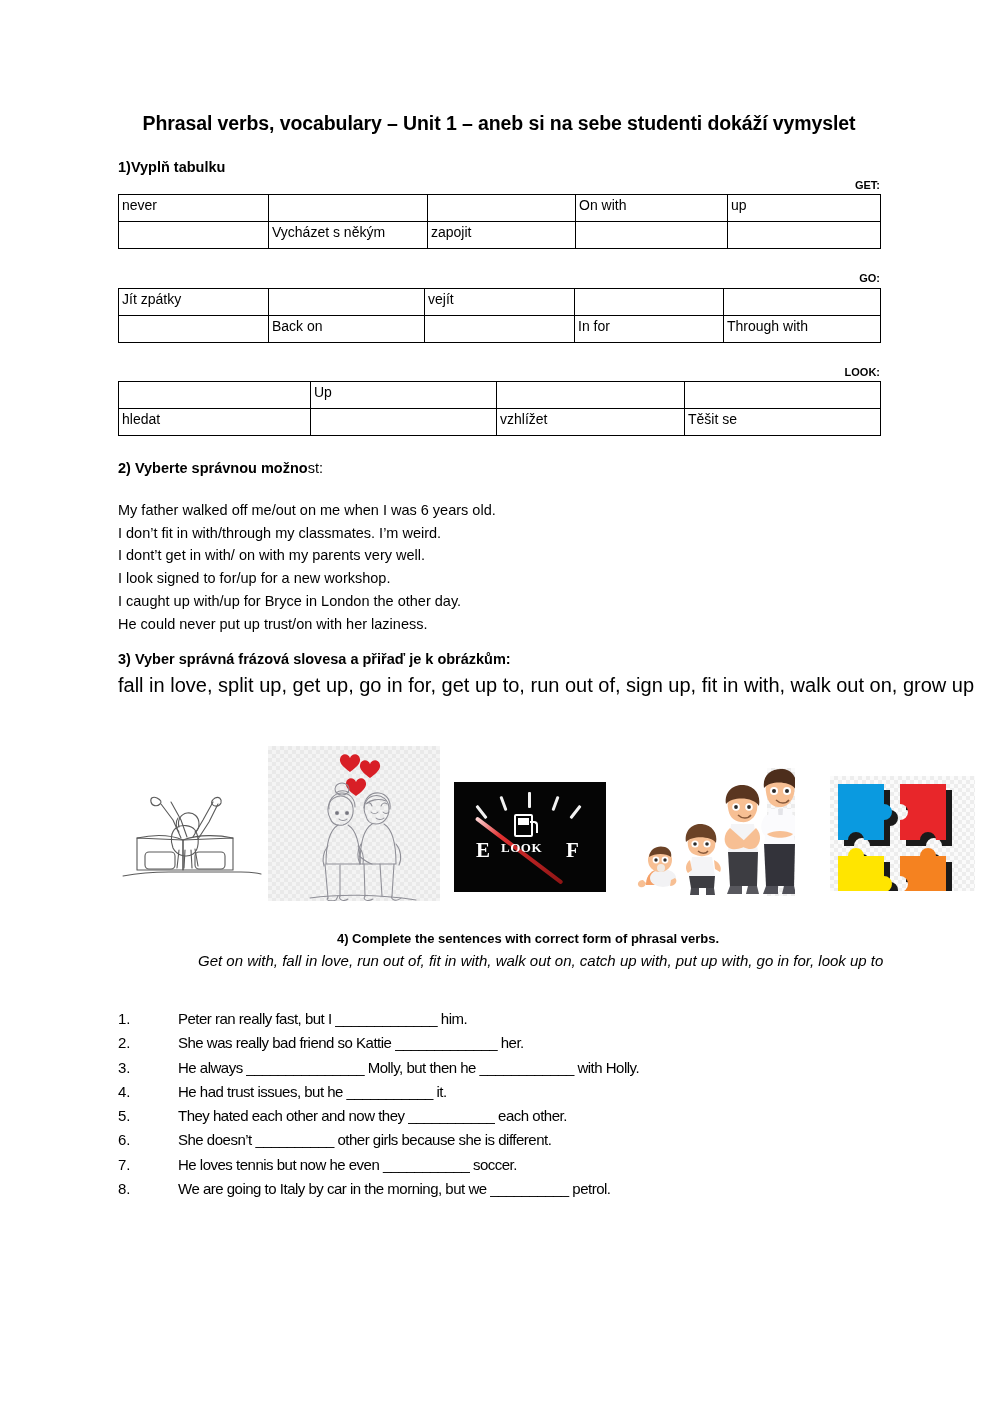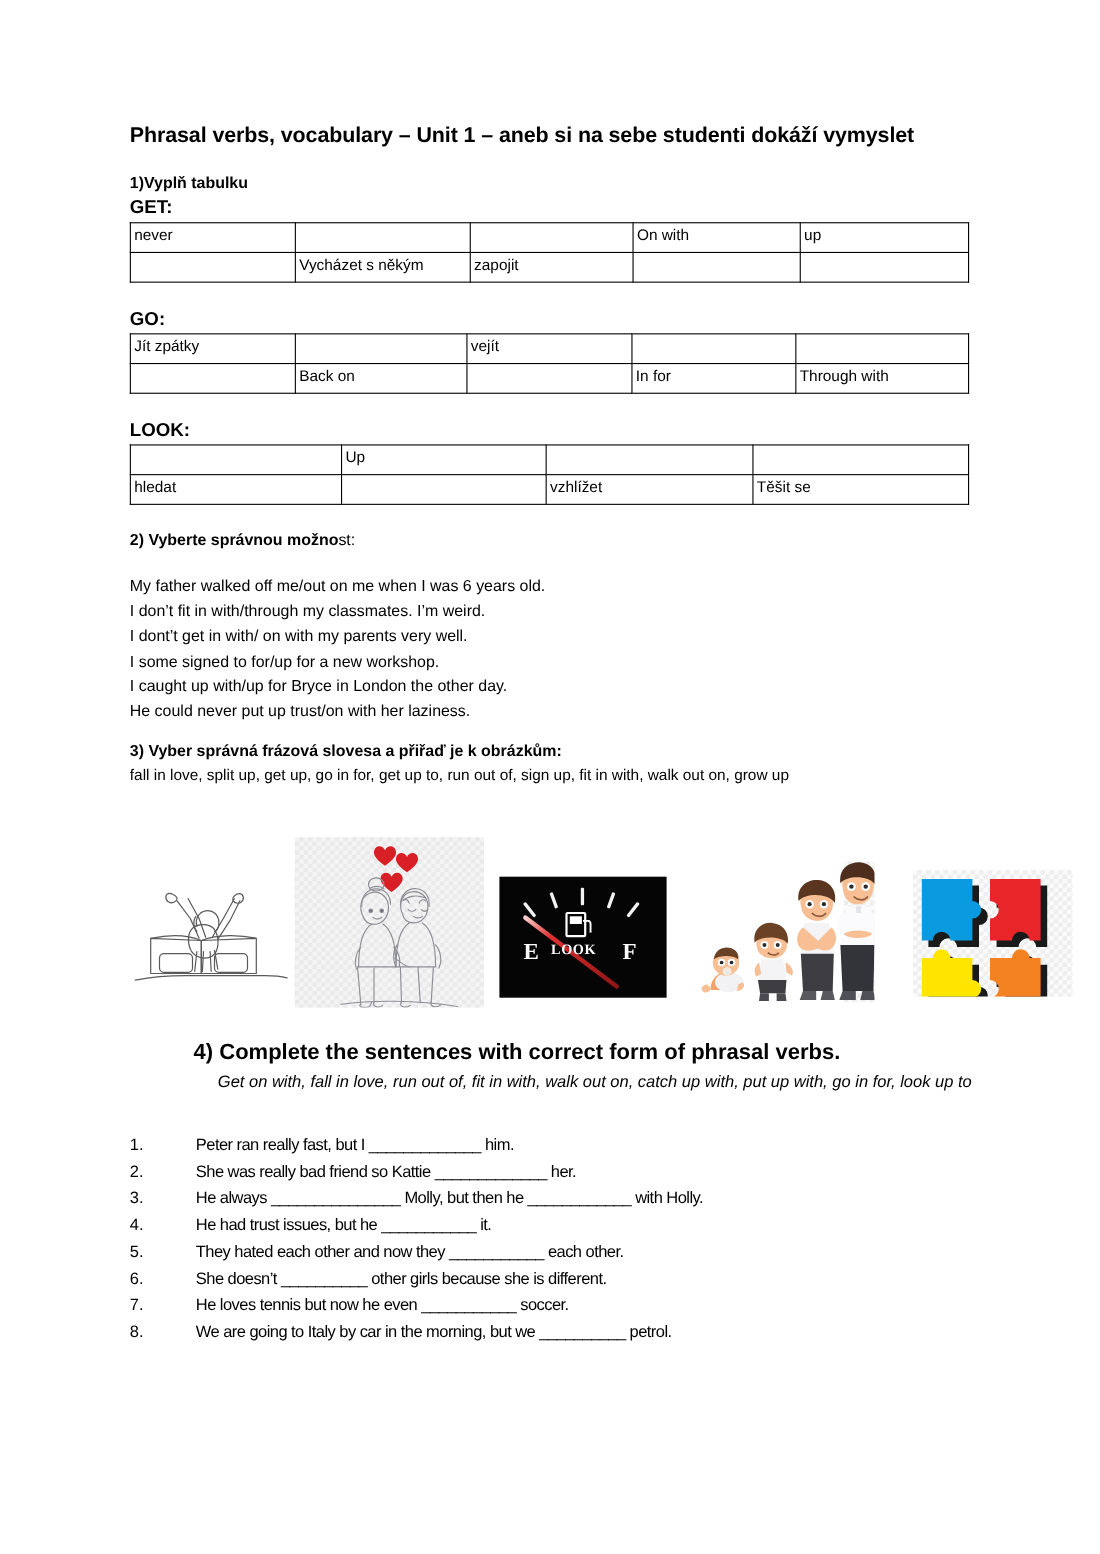--- a/index.html
+++ b/index.html
@@ -28,35 +28,37 @@
     top: 112px;
     width: 762px;
   }
 
   h1.title {
     font-size: 19.5px;
     font-weight: bold;
     margin: 0 0 22px 0;
     letter-spacing: -0.1px;
     white-space: nowrap;
+    text-align: center;
   }
 
   .q-label {
     font-size: 14.5px;
     font-weight: bold;
     margin: 0;
     line-height: 1.45;
   }
   .q-label .thin { font-weight: normal; }
 
   .tbl-head {
-    font-size: 17px;
+    font-size: 11px;
     font-weight: bold;
     margin: 0 0 2px 0;
     line-height: 1.3;
+    text-align: right;
   }
 
   table.grid {
     border-collapse: collapse;
     width: 762px;
     table-layout: fixed;
     margin: 0 0 22px 0;
   }
   table.grid td {
     border: 1.4px solid #000;
@@ -74,21 +76,21 @@
     font-size: 14.5px;
     line-height: 1.57;
     margin: 0;
   }
   .sentences div { white-space: nowrap; }
 
   .spacer-sm { height: 14px; }
   .spacer-md { height: 20px; }
 
   .wordlist {
-    font-size: 14px;
+    font-size: 20px;
     line-height: 1.5;
     margin: 0;
     white-space: nowrap;
   }
 
   
   .img-strip {
     position: relative;
     height: 175px;
     margin-top: 46px;
@@ -182,23 +184,24 @@
     background-image:
       linear-gradient(45deg, #ededed 25%, transparent 25%, transparent 75%, #ededed 75%),
       linear-gradient(45deg, #ededed 25%, transparent 25%, transparent 75%, #ededed 75%);
     background-size: 8px 8px;
     background-position: 0 0, 4px 4px;
   }
 
   
   .q4-block { margin-left: 58px; }
   .q4-title {
-    font-size: 20px;
+    font-size: 13px;
     font-weight: bold;
     margin: 0;
+    text-align: center;
   }
   .q4-bank {
     font-size: 15px;
     font-style: italic;
     line-height: 1.5;
     margin: 4px 0 0 22px;
     width: 700px;
   }
 
   ol.q4-list {
@@ -307,21 +310,21 @@
     </table>
 
     <p class="q-label"><span>2) Vyberte správnou možno</span><span class="thin">st:</span></p>
 
     <div class="spacer-md"></div>
 
     <div class="sentences">
       <div>My father walked off me/out on me when I was 6 years old.</div>
       <div>I don’t fit in with/through my classmates. I’m weird.</div>
       <div>I dont’t get in with/ on with my parents very well.</div>
-      <div>I some signed to for/up for a new workshop.</div>
+      <div>I look signed to for/up for a new workshop.</div>
       <div>I caught up with/up for Bryce in London the other day.</div>
       <div>He could never put up trust/on with her laziness.</div>
     </div>
 
     <div class="spacer-sm"></div>
 
     <p class="q-label">3) Vyber správná frázová slovesa a přiřaď je k obrázkům:</p>
     <p class="wordlist">fall in love, split up, get up, go in for, get up to, run out of, sign up, fit in with, walk out on, grow up</p>
 
     <div class="img-strip">

